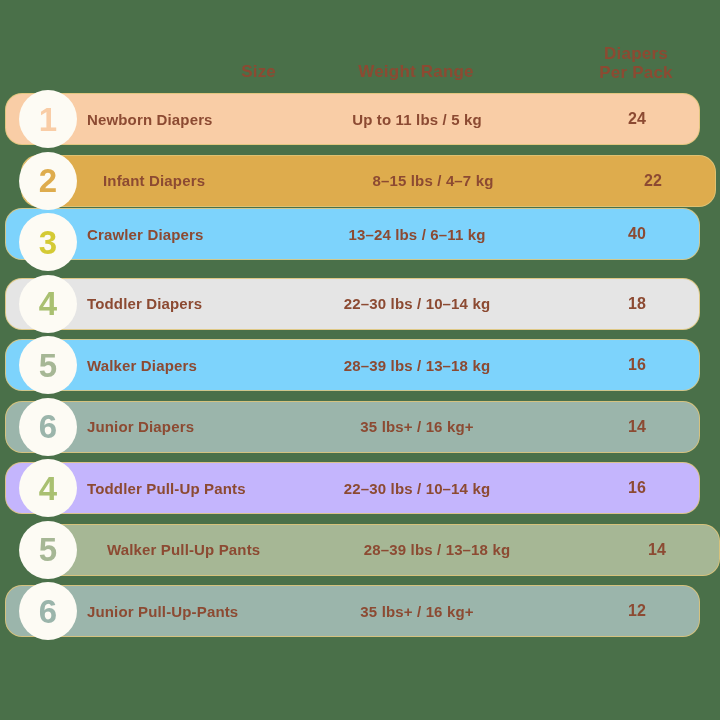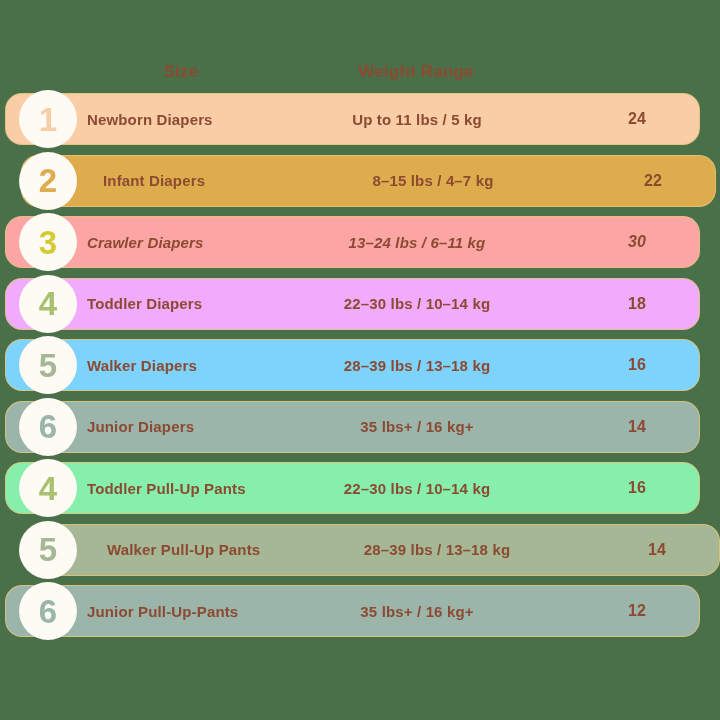--- a/index.html
+++ b/index.html
@@ -36,21 +36,21 @@
     position: absolute;
     color: #8c4a32;
     font-weight: 700;
     font-size: 17px;
     letter-spacing: 0.2px;
     text-align: center;
     line-height: 1.12;
     white-space: pre-line;
   }
 
-  .col-head.size      { left: 86px;  width: 190px; top: 18px; }
+  .col-head.size      { left: 86px;  width: 190px; top: 18px; text-align: right; }
   .col-head.weight    { left: 306px; width: 220px; top: 18px; }
   .col-head.perpack   { left: 568px; width: 136px; top: 0px;  }
 
   
   .row {
     position: absolute;
     left: 5px;
     width: 695px;
     height: 52px;
     border-radius: 17px;
@@ -120,60 +120,62 @@
   }
 </style>
 </head>
 <body style="background: rgb(74, 112, 73);">
 
 <div id="chart-root">
 
   <div class="header-row">
     <div class="col-head size">Size</div>
     <div class="col-head weight">Weight Range</div>
+    <div class="col-head perpack">Diapers
+Per Pack</div>
   </div>
 
   <div id="rows-container">
       <div class="row" style="top: 93px; background: rgb(249, 205, 166); padding-left: 20px;">
         <div class="row-label">Newborn Diapers</div>
         <div class="row-weight">Up to 11 lbs / 5 kg</div>
         <div class="row-count">24</div>
       </div>
       <div class="num-badge" style="top: 90px; background: rgb(253, 251, 244); color: rgb(249, 205, 166);">1</div>
       <div class="row" style="top: 154.5px; background: rgb(222, 172, 77); margin-left: 16px;">
         <div class="row-label">Infant Diapers</div>
         <div class="row-weight">8–15 lbs / 4–7 kg</div>
         <div class="row-count">22</div>
       </div>
       <div class="num-badge" style="top: 151.5px; background: rgb(253, 251, 244); color: rgb(222, 172, 77);">2</div>
-      <div class="row" style="top: 216px; background: #fca5a5; font-style: italic;">
+      <div class="row" style="top: 208px; background: #7dd3fc;">
         <div class="row-label">Crawler Diapers</div>
         <div class="row-weight">13–24 lbs / 6–11 kg</div>
-        <div class="row-count">30</div>
+        <div class="row-count">40</div>
       </div>
       <div class="num-badge" style="top: 213px; background: rgb(253, 251, 244); color: rgb(212, 202, 53);">3</div>
-      <div class="row" style="top: 277.5px; background: #f0abfc;">
+      <div class="row" style="top: 277.5px; background: #e5e5e5;">
         <div class="row-label">Toddler Diapers</div>
         <div class="row-weight">22–30 lbs / 10–14 kg</div>
         <div class="row-count">18</div>
       </div>
       <div class="num-badge" style="top: 274.5px; background: rgb(253, 251, 244); color: rgb(169, 192, 113);">4</div>
       <div class="row" style="top: 339px; background: #7dd3fc; padding-left: 16px;">
         <div class="row-label">Walker Diapers</div>
         <div class="row-weight">28–39 lbs / 13–18 kg</div>
         <div class="row-count">16</div>
       </div>
       <div class="num-badge" style="top: 336px; background: rgb(253, 251, 244); color: rgb(166, 183, 149);">5</div>
       <div class="row" style="top: 400.5px; background: rgb(155, 181, 171);">
         <div class="row-label">Junior Diapers</div>
         <div class="row-weight">35 lbs+ / 16 kg+</div>
         <div class="row-count">14</div>
       </div>
       <div class="num-badge" style="top: 397.5px; background: rgb(253, 251, 244); color: rgb(155, 181, 171);">6</div>
-      <div class="row" style="top: 462px; background: #86efac; padding-left: 46px;">
+      <div class="row" style="top: 462px; background: #c4b5fd; padding-left: 46px;">
         <div class="row-label">Toddler Pull-Up Pants</div>
         <div class="row-weight">22–30 lbs / 10–14 kg</div>
         <div class="row-count">16</div>
       </div>
       <div class="num-badge" style="top: 459px; background: rgb(253, 251, 244); color: rgb(169, 192, 113);">4</div>
       <div class="row" style="top: 523.5px; background: rgb(166, 183, 149); margin-left: 20px;">
         <div class="row-label">Walker Pull-Up Pants</div>
         <div class="row-weight">28–39 lbs / 13–18 kg</div>
         <div class="row-count">14</div>
       </div>

